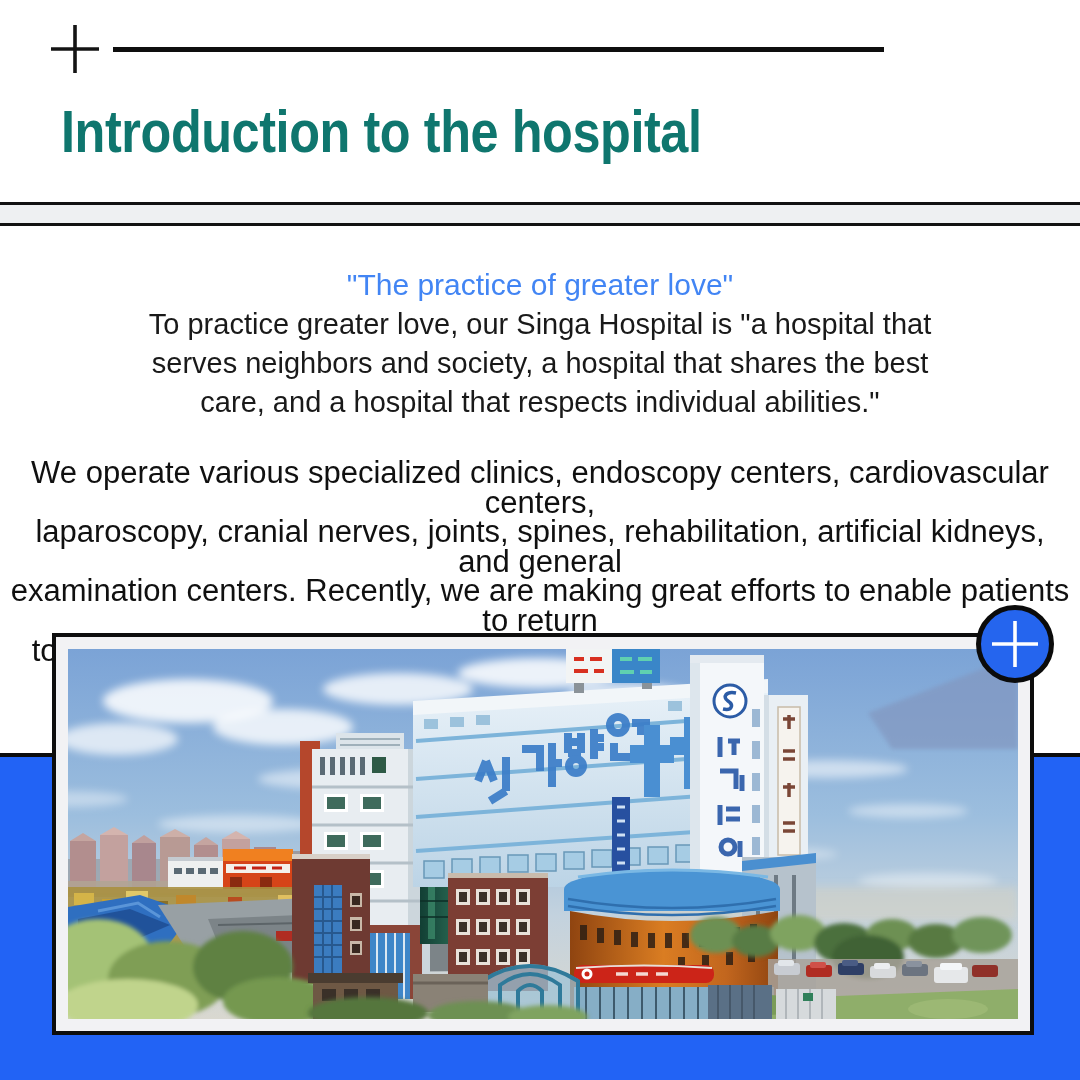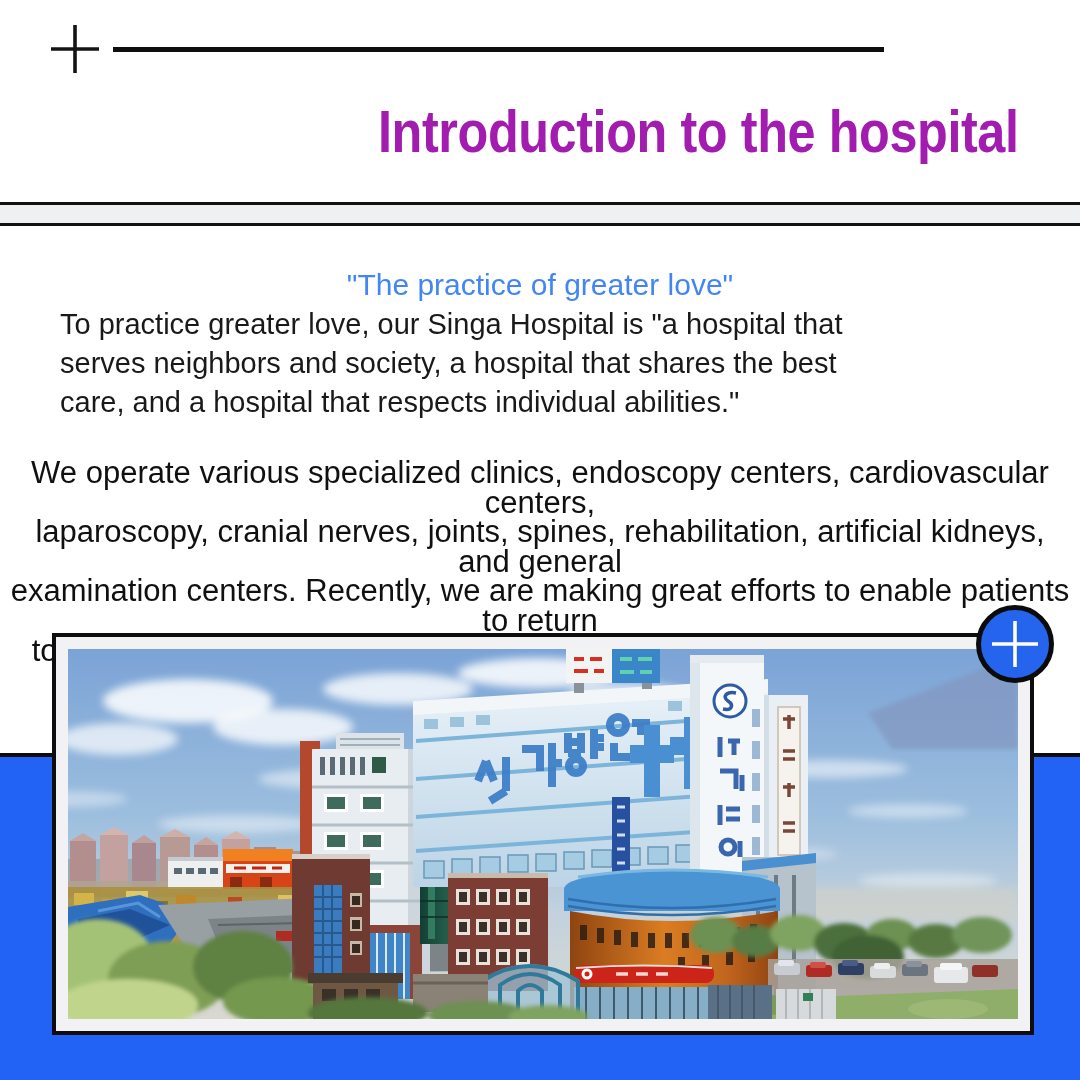--- a/index.html
+++ b/index.html
@@ -5,36 +5,36 @@
   html,body{margin:0;padding:0;}
   body{
     width:1080px;height:1080px;position:relative;overflow:hidden;
     background:#ffffff;font-family:"Liberation Sans", sans-serif;color:#101010;
   }
   
   .deco-plus{position:absolute;left:51px;top:25px;width:48px;height:48px;}
   .header-rule{position:absolute;left:113px;top:47px;width:771px;height:5px;background:#0e0e0e;}
   
   .page-title{
-    position:absolute;top:99px;left:0;width:1080px;text-align:right;
-    font-size:60px;line-height:66px;font-weight:700;color:#a21caf;letter-spacing:-0.5px;
+    position:absolute;top:99px;left:0;width:1080px;text-align:left;
+    font-size:60px;line-height:66px;font-weight:700;color:#0f766e;letter-spacing:-0.5px;
   }
   .page-title span{display:inline-block;transform:scaleX(0.84);transform-origin:50% 50%;white-space:nowrap;}
   
   .divider-bar{
     position:absolute;top:202px;left:0;width:1080px;height:18px;
     background:#eef0f2;border-top:3px solid #121212;border-bottom:3px solid #121212;
   }
   
   .quote{
     position:absolute;top:268px;left:0;width:1080px;text-align:center;
     font-size:30px;line-height:34px;color:#4285f4;
   }
   .para-main{
-    position:absolute;top:305px;left:60px;width:960px;
+    position:absolute;top:305px;left:60px;width:960px;text-align:center;
     font-size:29px;line-height:39px;color:#191919;white-space:pre-line;
   }
   .para-detail{
     position:absolute;top:458px;left:10px;width:1060px;text-align:center;
     font-size:31px;line-height:29.6px;color:#101010;white-space:pre-line;
   }
   
   .blue-band{
     position:absolute;left:0;top:753px;width:1080px;height:327px;
     background:#2263f5;border-top:4px solid #0c0c0c;box-sizing:border-box;z-index:1;

